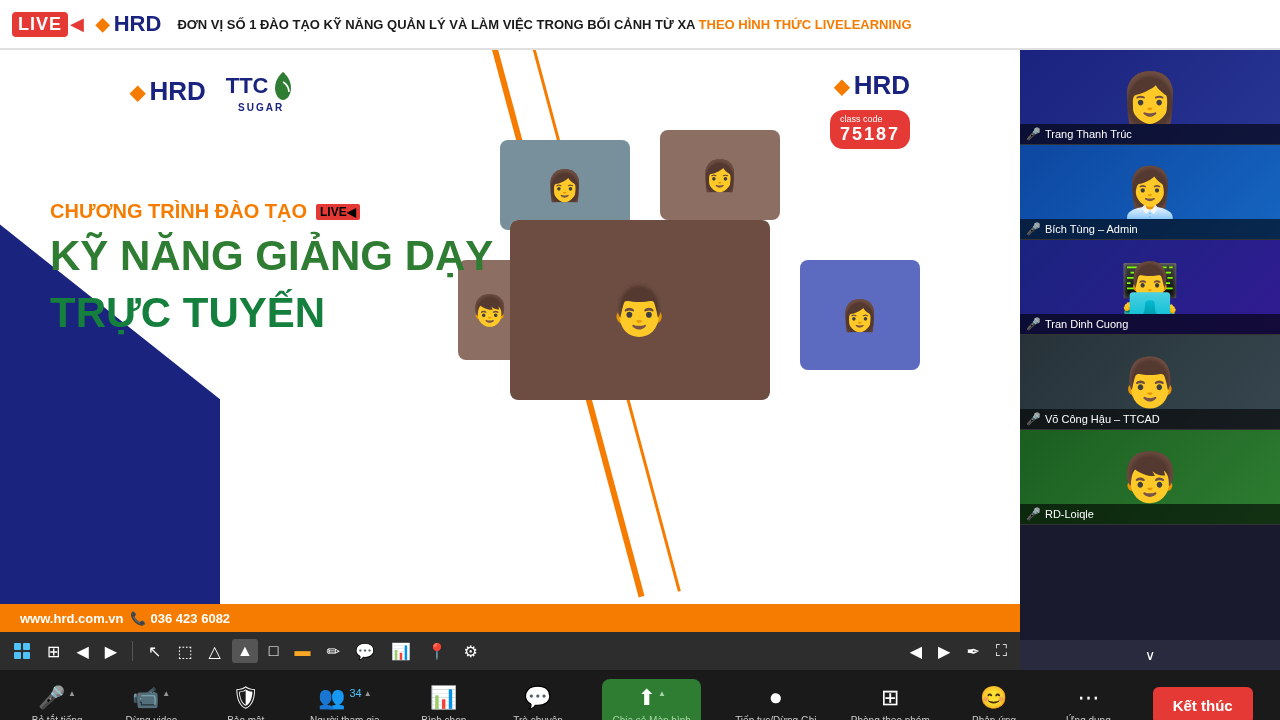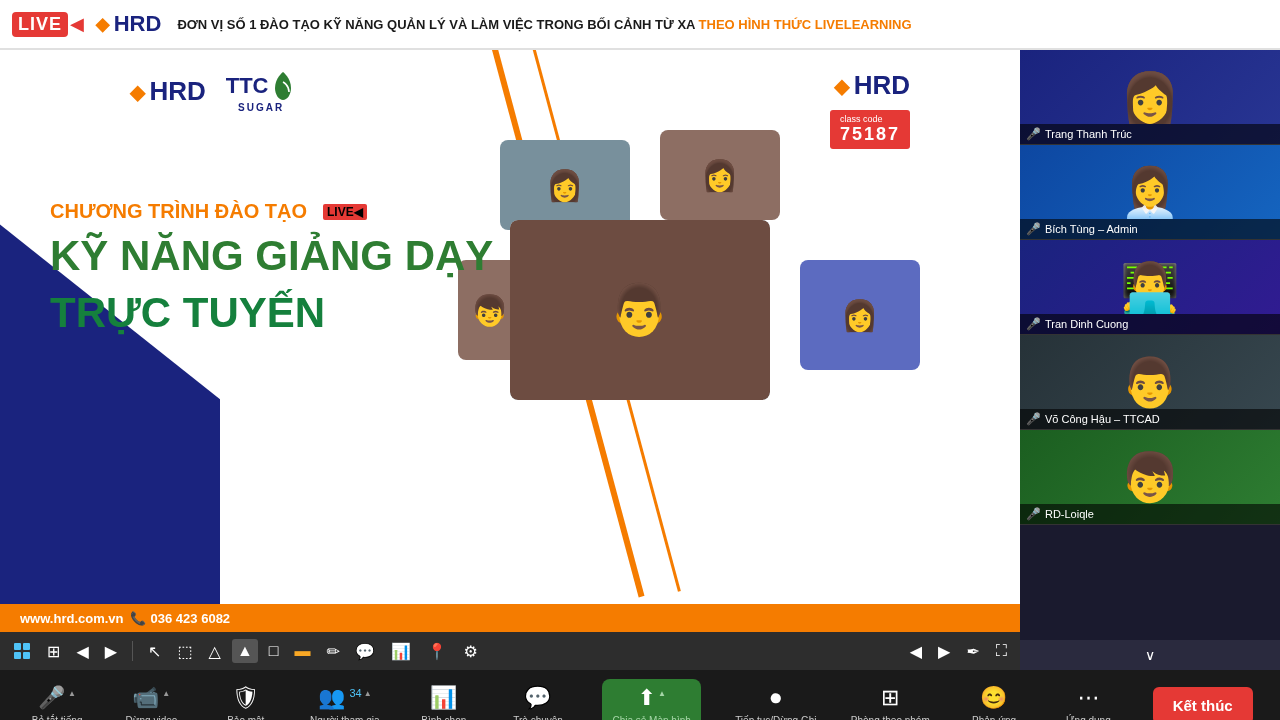--- a/index.html
+++ b/index.html
@@ -174,21 +174,21 @@
 
     
     .class-code-box {
       position: absolute;
       top: 60px;
       right: 110px;
       background: #e53935;
       color: white;
       padding: 4px 10px;
       font-size: 11px;
-      border-radius: 3px;
+      border-radius: 13px;
     }
     .class-code-box .code-label {
       font-size: 9px;
     }
     .class-code-box .code-num {
       font-size: 18px;
       font-weight: 900;
       letter-spacing: 2px;
     }
 
@@ -198,21 +198,21 @@
       top: 150px;
       left: 50px;
       z-index: 5;
     }
     .slide-chuong-trinh {
       font-size: 20px;
       font-weight: bold;
       color: #f57c00;
       display: flex;
       align-items: center;
-      gap: 16px;
+      gap: 9px;
       margin-bottom: 10px;
     }
     .live-badge-small {
       background: #e53935;
       color: #000000;
       font-weight: 900;
       font-size: 12px;
       padding: 1px 4px;
       border-radius: 2px;
     }

